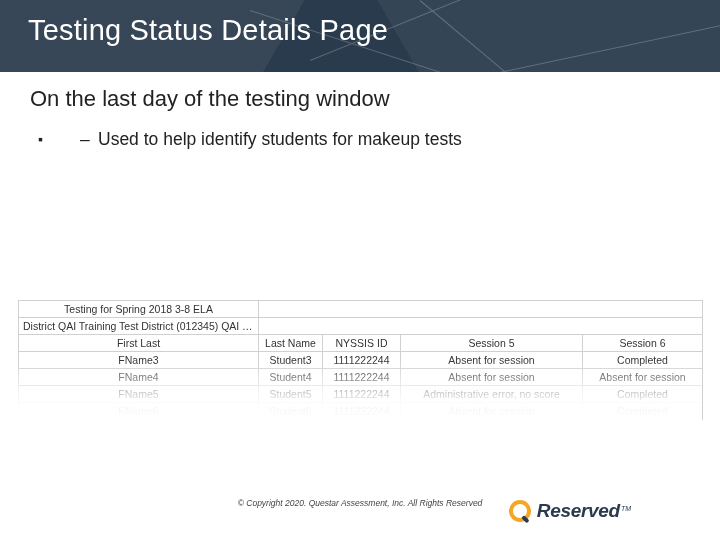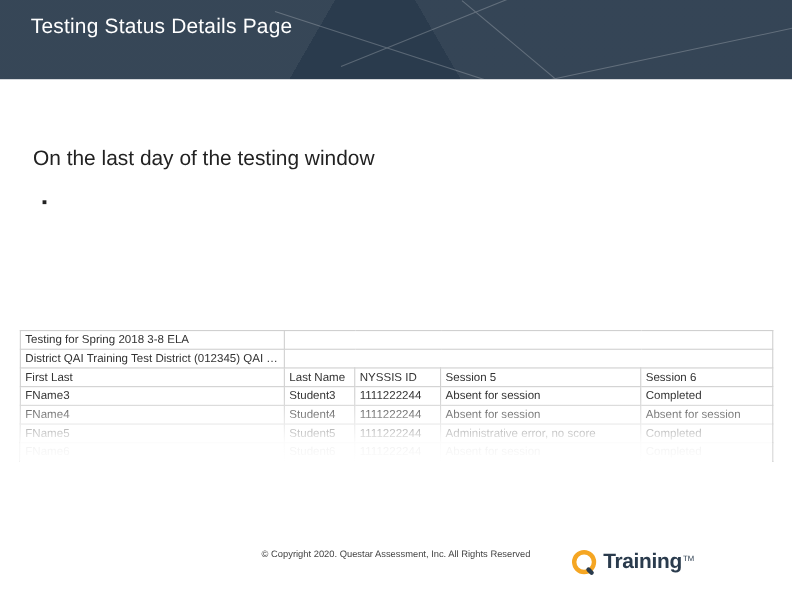--- a/index.html
+++ b/index.html
@@ -7,51 +7,51 @@
   .slide { position: relative; width: 720px; height: 540px; }
   .title-bar {
     position: absolute; left: 0; top: 0; width: 720px; height: 72px;
     background: #2a3b4d;
     background-image:
       linear-gradient(120deg, rgba(255,255,255,0.06) 0 40%, transparent 40% 100%),
       linear-gradient(60deg, transparent 0 55%, rgba(255,255,255,0.05) 55% 100%);
   }
   .title-text {
     position: absolute; left: 28px; top: 14px; color: #fff;
-    font-size: 19px; font-weight: 400; letter-spacing: 0.2px;
+    font-size: 29px; font-weight: 400; letter-spacing: 0.2px;
   }
   .body {
     position: absolute; left: 30px; top: 84px; right: 30px;
     color: #222; font-size: 18px; line-height: 1.35;
   }
-  .intro { margin-bottom: 14px; font-size: 19px; margin-top: 48px; }
+  .intro { margin-bottom: 14px; font-size: 22px; }
   .bullets { list-style: none; padding-left: 8px; }
   .bullets > li { padding-left: 20px; position: relative; margin-bottom: 10px; font-size: 18.5px; }
   .bullets > li::before { content: "\25AA"; position: absolute; left: 0; top: 2px; font-size: 14px; color: #222; }
   .sub { list-style: none; margin-top: 12px; padding-left: 22px; }
   .sub > li { position: relative; padding-left: 18px; font-size: 17.5px; }
   .sub > li::before { content: "\2013"; position: absolute; left: 0; top: 0; }
   .table-wrap {
     position: absolute; left: 18px; top: 300px; width: 684px;
     font-size: 10.5px; color: #333;
   }
   table { border-collapse: collapse; width: 100%; table-layout: fixed; }
   col.c-fn { width: 240px; }
   col.c-ln { width: 64px; }
   col.c-id { width: 78px; }
   col.c-s1 { width: 182px; }
   col.c-s2 { width: 120px; }
-  td, th { border: 1px solid #d0d0d0; padding: 2px 4px; text-align: left; font-weight: 400; height: 16px; white-space: nowrap; overflow: hidden; text-overflow: ellipsis; margin-top: 15px; }
+  td, th { border: 1px solid #d0d0d0; padding: 2px 4px; text-align: center; font-weight: 400; height: 16px; white-space: nowrap; overflow: hidden; text-overflow: ellipsis; margin-top: 15px; }
   .fade-overlay {
     position: absolute; left: 0; right: 0; bottom: 0; height: 60px;
     background: linear-gradient(to bottom, rgba(255,255,255,0) 0%, rgba(255,255,255,0.92) 70%, #fff 100%);
     pointer-events: none;
   }
   .footer {
-    position: absolute; left: 0; bottom: 10px; width: 651px; height: 36px;
+    position: absolute; left: 0; bottom: 10px; width: 651px; height: 36px; font-style: italic;
   }
   .copyright {
     position: absolute; left: 0; width: 720px; bottom: 22px; text-align: center;
     font-size: 8.5px; color: #444;
   }
   .logo {
     position: absolute; right: 20px; bottom: 6px; display: flex; align-items: center; gap: 4px;
   }
   .logo-mark { width: 26px; height: 26px; position: relative; }
   .logo-text { font-size: 19px; font-weight: 600; color: #2a3b4d; letter-spacing: -0.3px; }
@@ -73,20 +73,25 @@
       <div class="ln" style="left:420px; top:0px; width:200px; transform:rotate(40deg);"></div>
       <div class="ln" style="left:500px; top:72px; width:240px; transform:rotate(-12deg);"></div>
     </div>
     <div class="title-text">Testing Status Details Page</div>
   </div>
 
   <div class="body">
     <div class="intro">On the last day of the testing window</div>
     <ul class="bullets">
       <li>
+        <ul class="sub">
+          <li>
+            <span>Used to help identify students for makeup tests</span>
+          </li>
+        </ul>
       </li>
     </ul>
   </div>
 
   <div class="table-wrap">
     <table>
       <colgroup>
         <col class="c-fn">
           <col class="c-ln">
           <col class="c-id">
@@ -145,18 +150,18 @@
   <div class="footer">
     <div class="copyright">© Copyright 2020. Questar Assessment, Inc. All Rights Reserved</div>
     <div class="logo">
       <span class="logo-mark">
         <svg viewBox="0 0 26 26" width="26" height="26">
           <circle cx="13" cy="13" r="9" fill="none" stroke="#f5a623" stroke-width="4"></circle>
           <rect x="17" y="17" width="8" height="4" rx="2" transform="rotate(45 17 17)" fill="#2a3b4d"></rect>
         </svg>
       </span>
       <span>
-        <span class="logo-text">Training</span><span class="logo-tm">TM</span>
+        <span class="logo-text">Reserved</span><span class="logo-tm">TM</span>
       </span>
     </div>
   </div>
 
 </div>
 
 </body></html>

